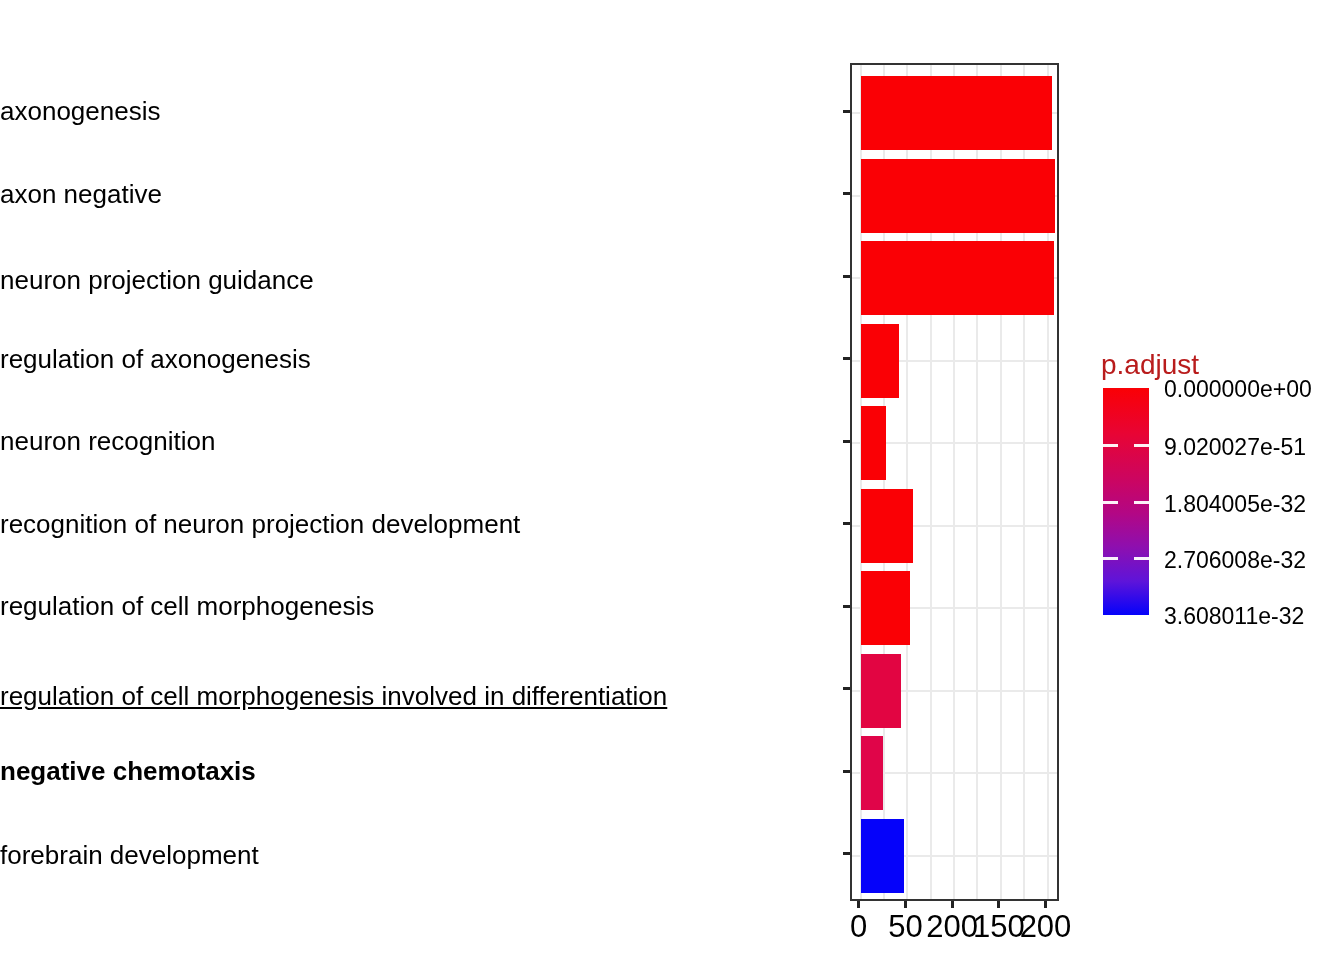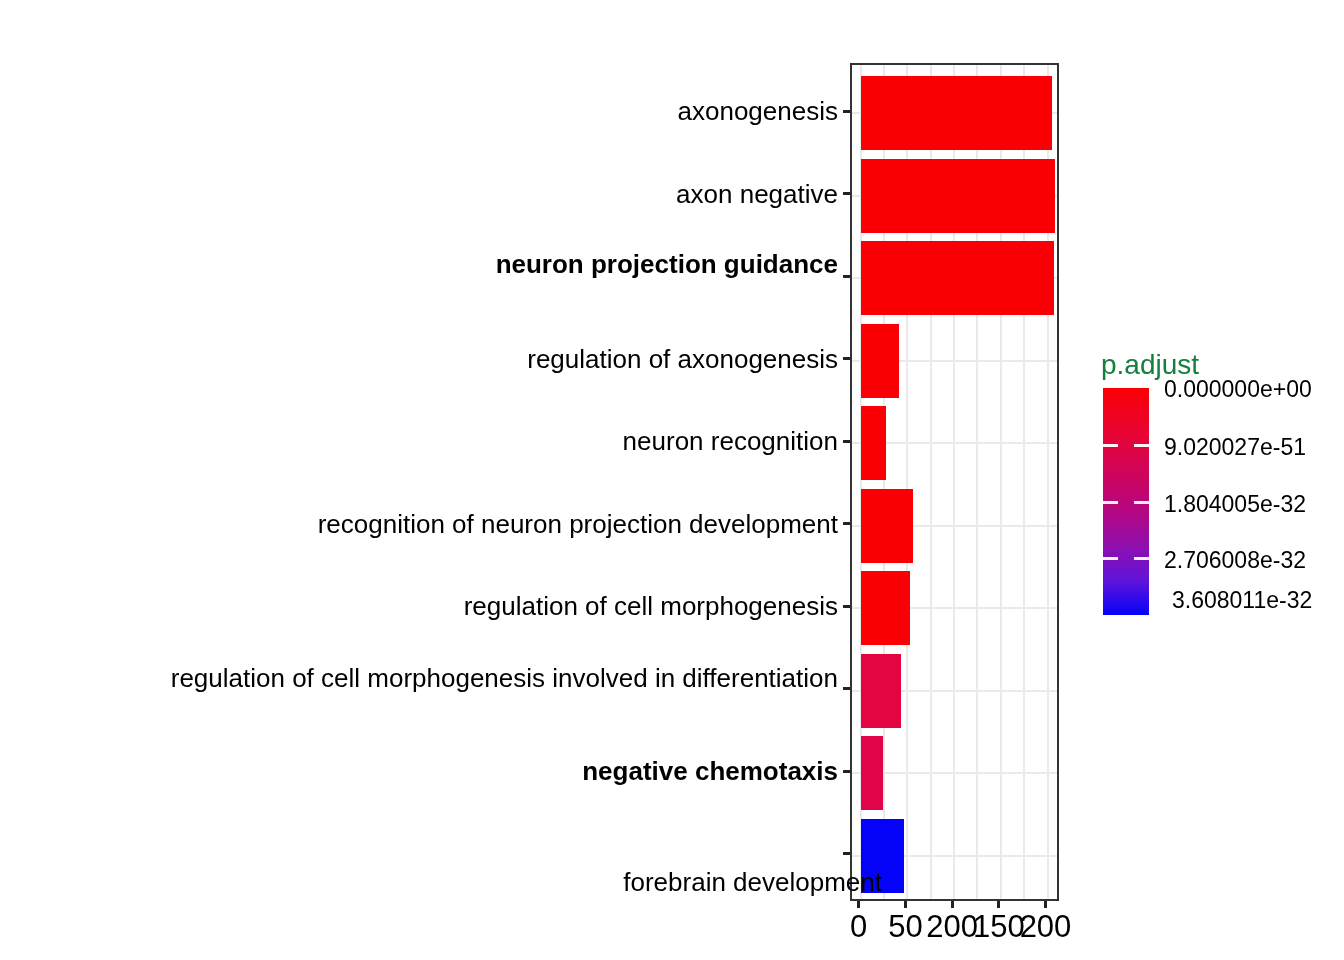--- a/index.html
+++ b/index.html
@@ -14,33 +14,32 @@
     position:absolute;
     box-sizing:border-box;
     border:2px solid #333333;
     background:#ffffff;
   }
   .gridline-v{position:absolute;top:0;bottom:0;width:2px;background:#EAEAEA;}
   .gridline-h{position:absolute;left:0;right:0;height:2px;background:#EAEAEA;}
   .bar{position:absolute;}
   .y-label{
     position:absolute;left:0;width:838px;
-    text-align:right;
     font-size:26px;line-height:32px;color:#000000;
     white-space:nowrap;
   }
   .y-tick{position:absolute;width:7px;height:3px;background:#222222;}
   .x-tick{position:absolute;width:3px;height:7px;background:#222222;}
   .x-label{
     position:absolute;transform:translateX(-50%);
     font-size:31px;line-height:34px;color:#000000;white-space:nowrap;
   }
   .legend-title{
     position:absolute;left:1101px;top:348px;
-    font-size:28px;line-height:34px;color:#15803d;
+    font-size:28px;line-height:34px;color:#b91c1c;
   }
   .legend-bar{
     position:absolute;left:1103px;top:388px;width:46px;height:227px;
   }
   .legend-tick{position:absolute;height:3px;background:rgba(255,255,255,0.95);}
   .legend-label{
     position:absolute;left:1164px;transform:translateY(-50%);
     font-size:23px;line-height:26px;color:#000000;white-space:nowrap;
   }
 </style>
@@ -77,35 +76,35 @@
       <div class="bar" style="left: 8.7px; top: 506px; width: 49.502px; height: 74px; background: rgb(250, 0, 5);"></div>
       <div class="bar" style="left: 8.7px; top: 588.5px; width: 40.162px; height: 74px; background: rgb(226, 5, 66);"></div>
       <div class="bar" style="left: 8.7px; top: 671px; width: 22.416px; height: 74px; background: rgb(224, 5, 73);"></div>
       <div class="bar" style="left: 8.7px; top: 753.5px; width: 42.964px; height: 74px; background: rgb(5, 2, 250);"></div>
     </div>
   <div id="yAxis">
       <div class="y-label" style="top: 95px;">axonogenesis</div>
       <div class="y-tick" style="left: 843px; top: 109.5px;"></div>
       <div class="y-label" style="top: 177.5px;">axon negative</div>
       <div class="y-tick" style="left: 843px; top: 192px;"></div>
-      <div class="y-label" style="top: 248px; font-weight: bold;">neuron projection guidance</div>
+      <div class="y-label" style="top: 264px;">neuron projection guidance</div>
       <div class="y-tick" style="left: 843px; top: 274.5px;"></div>
       <div class="y-label" style="top: 342.5px;">regulation of axonogenesis</div>
       <div class="y-tick" style="left: 843px; top: 357px;"></div>
       <div class="y-label" style="top: 425px;">neuron recognition</div>
       <div class="y-tick" style="left: 843px; top: 439.5px;"></div>
       <div class="y-label" style="top: 507.5px;">recognition of neuron projection development</div>
       <div class="y-tick" style="left: 843px; top: 522px;"></div>
       <div class="y-label" style="top: 590px;">regulation of cell morphogenesis</div>
       <div class="y-tick" style="left: 843px; top: 604.5px;"></div>
-      <div class="y-label" style="top: 662px;">regulation of cell morphogenesis involved in differentiation</div>
+      <div class="y-label" style="top: 680px; text-decoration: underline;">regulation of cell morphogenesis involved in differentiation</div>
       <div class="y-tick" style="left: 843px; top: 687px;"></div>
       <div class="y-label" style="top: 755px; font-weight: bold;">negative chemotaxis</div>
       <div class="y-tick" style="left: 843px; top: 769.5px;"></div>
-      <div class="y-label" style="top: 866px; padding-left: 44px;">forebrain development</div>
+      <div class="y-label" style="top: 839px;">forebrain development</div>
       <div class="y-tick" style="left: 843px; top: 852px;"></div>
     </div>
   <div id="xAxis">
       <div class="x-tick" style="left: 857.2px; top: 901px;"></div>
       <div class="x-label" style="left: 858.7px; top: 910px;">0</div>
       <div class="x-tick" style="left: 903.9px; top: 901px;"></div>
       <div class="x-label" style="left: 905.4px; top: 910px;">50</div>
       <div class="x-tick" style="left: 950.6px; top: 901px;"></div>
       <div class="x-label" style="left: 952.1px; top: 910px;">200</div>
       <div class="x-tick" style="left: 997.3px; top: 901px;"></div>
@@ -120,15 +119,15 @@
       <div class="legend-tick" style="left: 0px; width: 15px; top: 113.135px;"></div>
       <div class="legend-tick" style="left: 31px; width: 15px; top: 113.135px;"></div>
       <div class="legend-tick" style="left: 0px; width: 15px; top: 169.317px;"></div>
       <div class="legend-tick" style="left: 31px; width: 15px; top: 169.317px;"></div>
     </div>
   <div id="legendLabels">
       <div class="legend-label" style="top: 389px;">0.000000e+00</div>
       <div class="legend-label" style="top: 446.998px;">9.020027e-51</div>
       <div class="legend-label" style="top: 503.635px; text-align: right;">1.804005e-32</div>
       <div class="legend-label" style="top: 559.817px;">2.706008e-32</div>
-      <div class="legend-label" style="top: 600px; margin-left: 8px;">3.608011e-32</div>
+      <div class="legend-label" style="top: 616px;">3.608011e-32</div>
     </div>
 </div>
 
 </body></html>

